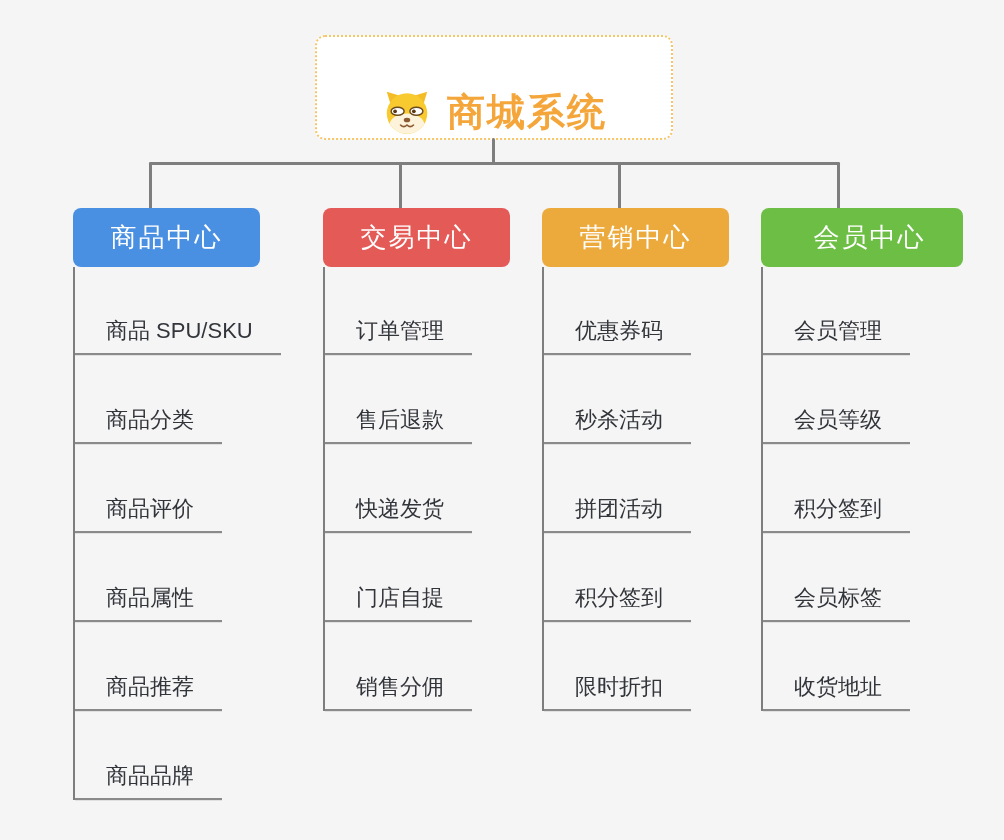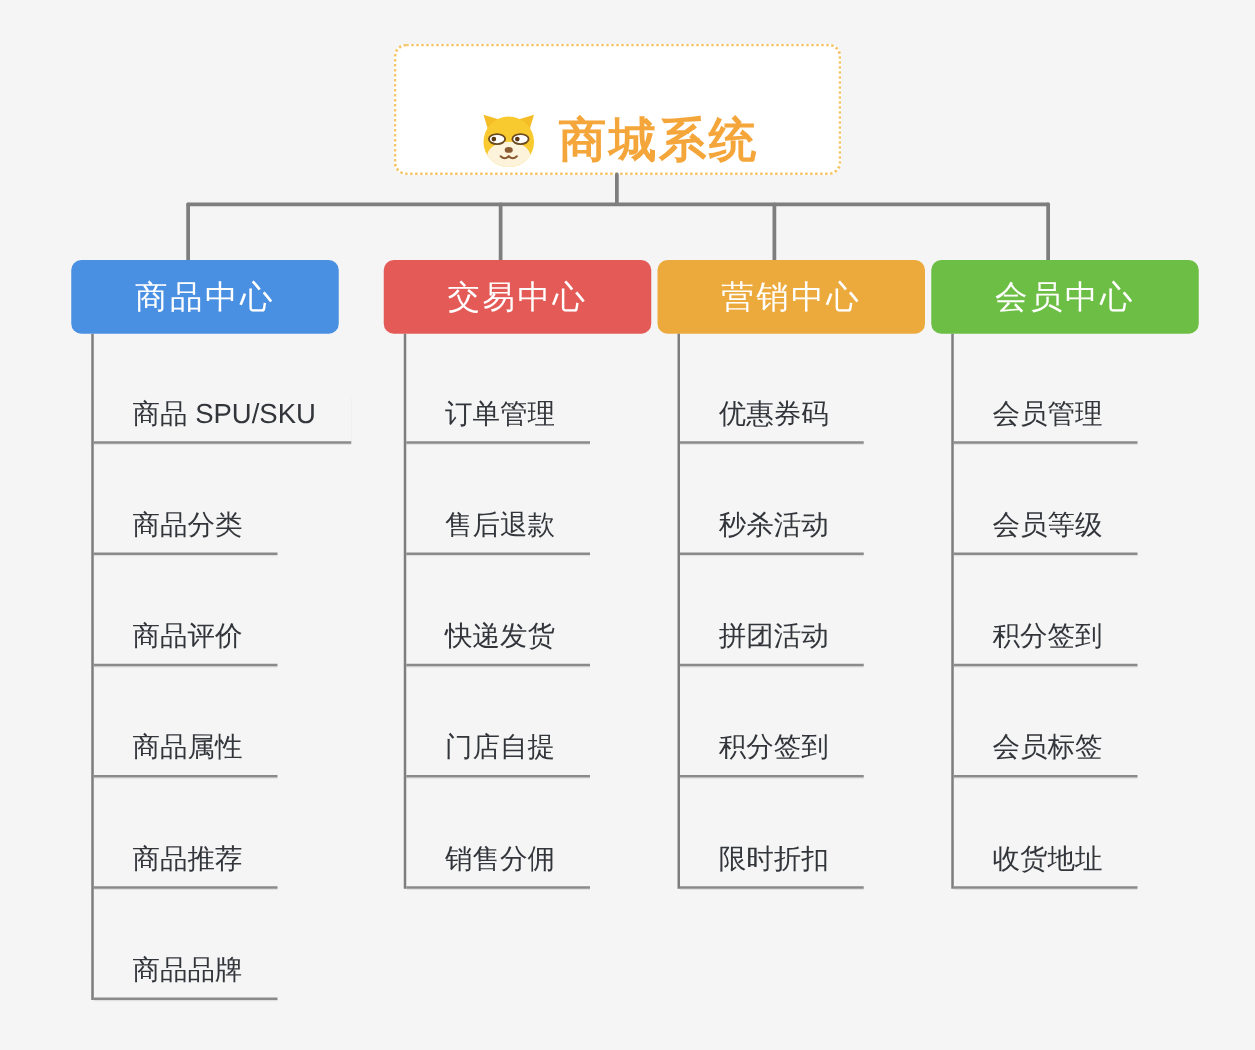--- a/index.html
+++ b/index.html
@@ -47,31 +47,32 @@
     border-radius: 2px;
   }
   .root-stub { left: 492px; top: 138px; width: 3px; height: 26px; }
   .bus       { left: 149px; top: 162px; width: 691px; height: 3px; }
   .drop      { top: 162px; width: 3px; height: 48px; }
 
   
   .branch-box {
     position: absolute;
     top: 208px;
-    width: 214px;
+    width: 187px;
     height: 59px;
     border-radius: 8px;
     display: flex;
     align-items: center;
     justify-content: center;
     color: #ffffff;
     font-size: 26px;
     letter-spacing: 2px;
     white-space: nowrap;
     cursor: pointer;
+    margin-left: 16px;
   }
 
   
   .column {
     position: absolute;
     top: 267px;
     border-left: 2px solid #7e7e7e;
   }
   .leaf {
     width: max-content;
@@ -139,21 +140,21 @@
       <div class="line drop" style="left: 618px;"></div>
       <div class="branch-box" style="left: 526px; background: rgb(236, 170, 61);">营销中心</div>
       <div class="column" style="left: 542px;">
         <div class="leaf">优惠券码</div>
         <div class="leaf">秒杀活动</div>
         <div class="leaf">拼团活动</div>
         <div class="leaf">积分签到</div>
         <div class="leaf">限时折扣</div>
       </div>
       <div class="line drop" style="left: 837px;"></div>
-      <div class="branch-box" style="left: 745px; background: rgb(108, 190, 68);">会员中心</div>
+      <div class="branch-box" style="left: 745px; background: rgb(108, 190, 68); padding-left: 15px;">会员中心</div>
       <div class="column" style="left: 761px;">
         <div class="leaf">会员管理</div>
         <div class="leaf">会员等级</div>
         <div class="leaf">积分签到</div>
         <div class="leaf">会员标签</div>
         <div class="leaf">收货地址</div>
       </div>
     </div>
 
 </div>

